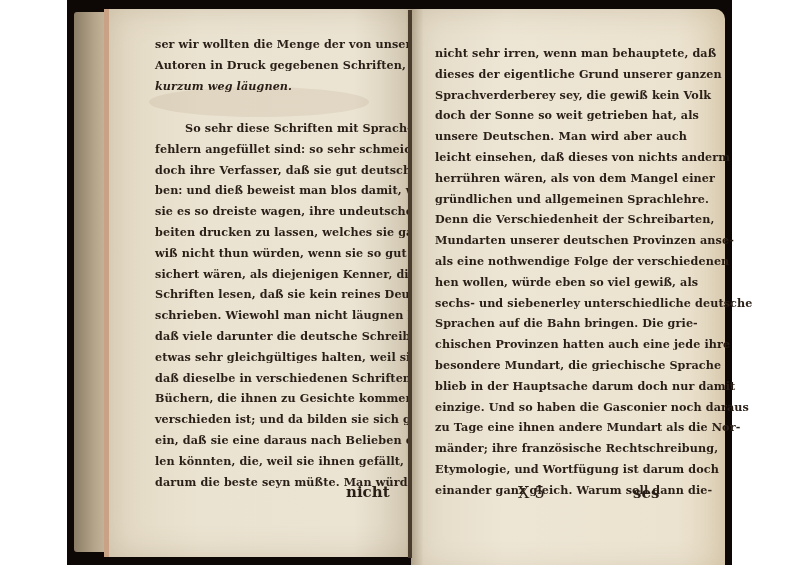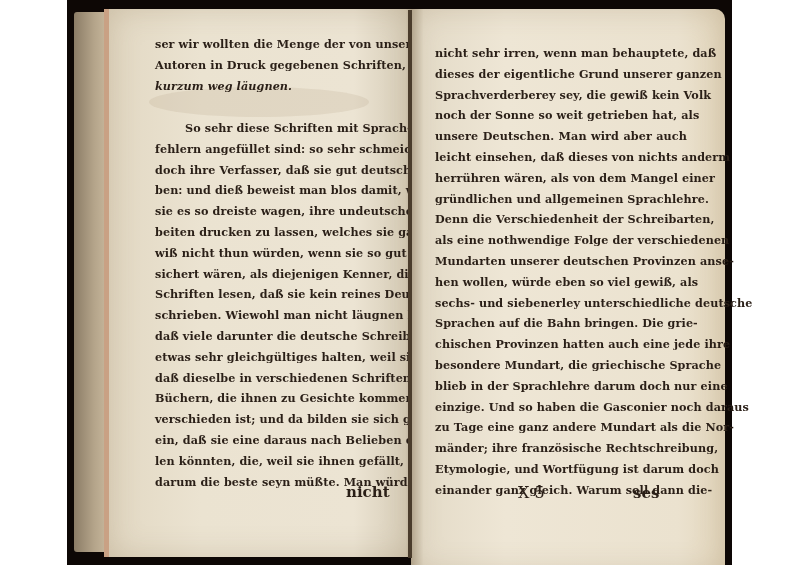--- a/index.html
+++ b/index.html
@@ -86,36 +86,36 @@
     <div class="line">darum die beste seyn müßte. Man würde</div>
   </div>
   <div class="catch" style="left:237px;top:474px;">nicht</div>
 </div>
 
 <div class="page right">
   <div class="text" style="top:34px;">
     <div class="line">nicht sehr irren, wenn man behauptete, daß</div>
     <div class="line">dieses der eigentliche Grund unserer ganzen</div>
     <div class="line">Sprachverderberey sey, die gewiß kein Volk</div>
-    <div class="line">noch der Sonne so weit getrieben hat, als</div>
+    <div class="line">doch der Sonne so weit getrieben hat, als</div>
     <div class="line">unsere Deutschen. Man wird aber auch</div>
     <div class="line">leicht einsehen, daß dieses von nichts anderm</div>
     <div class="line">herrühren wären, als von dem Mangel einer</div>
     <div class="line">gründlichen und allgemeinen Sprachlehre.</div>
     <div class="line">Denn die Verschiedenheit der Schreibarten,</div>
+    <div class="line">Mundarten unserer deutschen Provinzen anse-</div>
     <div class="line">als eine nothwendige Folge der verschiedenen</div>
-    <div class="line">Mundarten unserer deutschen Provinzen anse-</div>
     <div class="line">hen wollen, würde eben so viel gewiß, als</div>
     <div class="line">sechs- und siebenerley unterschiedliche deutsche</div>
     <div class="line">Sprachen auf die Bahn bringen. Die grie-</div>
     <div class="line">chischen Provinzen hatten auch eine jede ihre</div>
     <div class="line">besondere Mundart, die griechische Sprache</div>
-    <div class="line">blieb in der Sprachlehre darum doch nur eine</div>
+    <div class="line">blieb in der Hauptsache darum doch nur damit</div>
     <div class="line">einzige. Und so haben die Gasconier noch daraus</div>
-    <div class="line">zu Tage eine ganz andere Mundart als die Nor-</div>
+    <div class="line">zu Tage eine ihnen andere Mundart als die Nor-</div>
     <div class="line">mänder; ihre französische Rechtschreibung,</div>
     <div class="line">Etymologie, und Wortfügung ist darum doch</div>
     <div class="line">einander ganz gleich. Warum soll dann die-</div>
   </div>
   <div class="sig" style="left:107px;top:474px;">X 5</div>
   <div class="catch" style="left:222px;top:475px;">ses</div>
 </div>
 
 <div class="gutter"></div>
 

